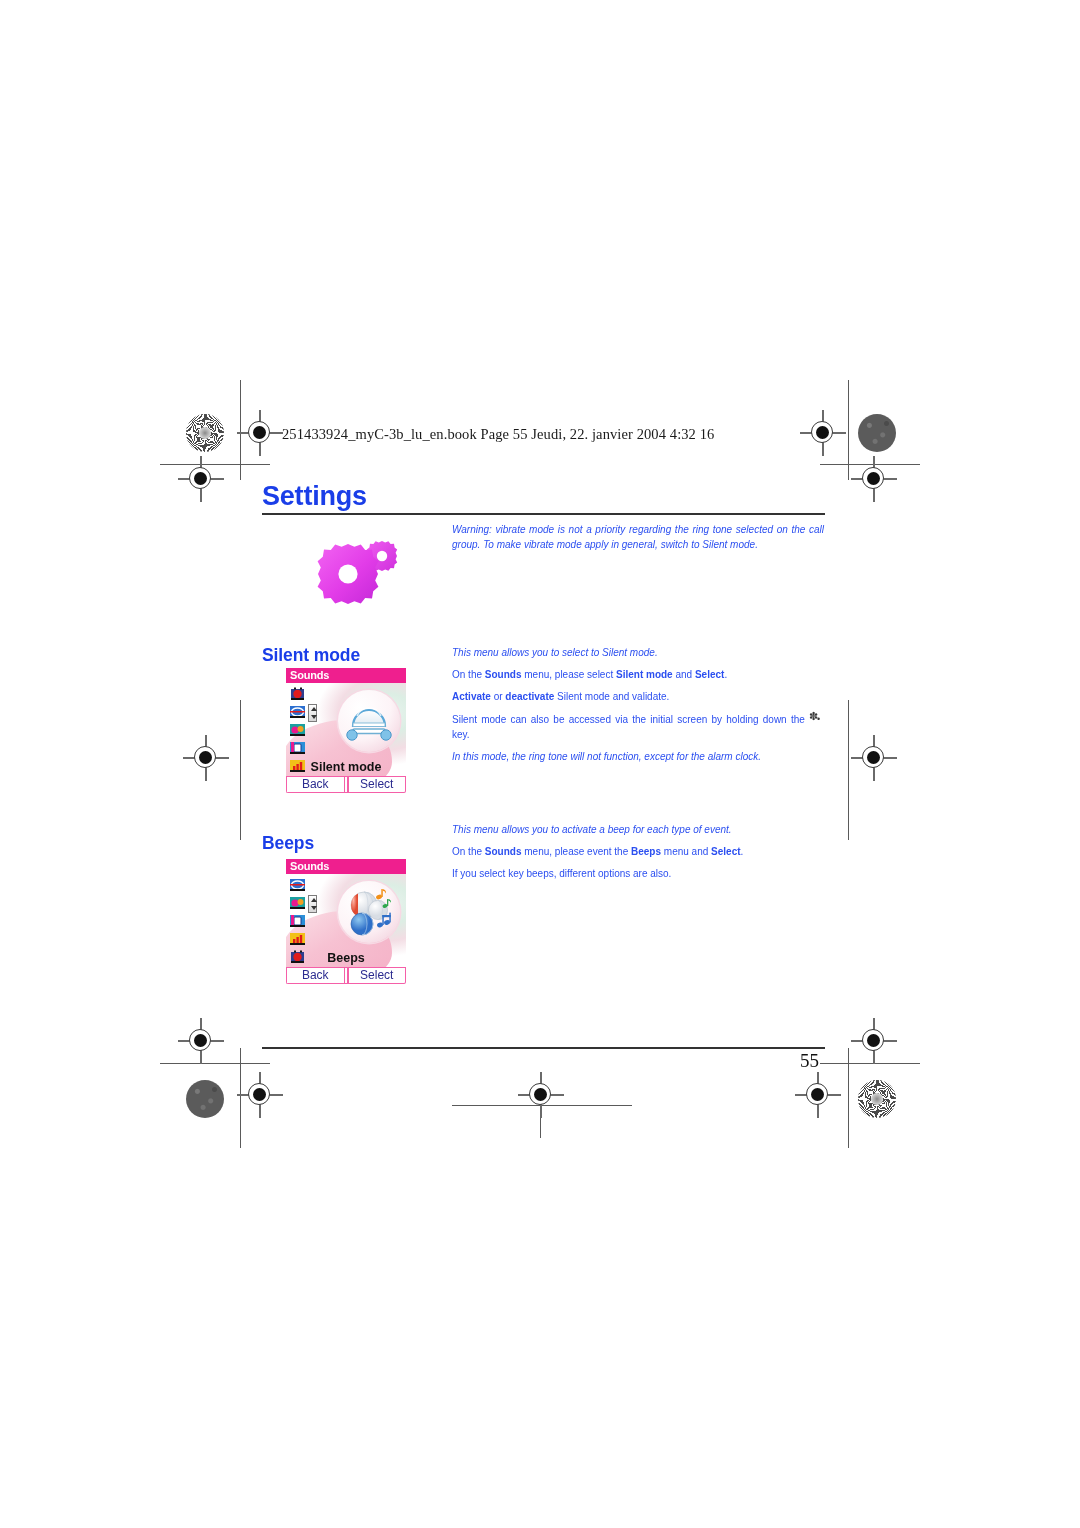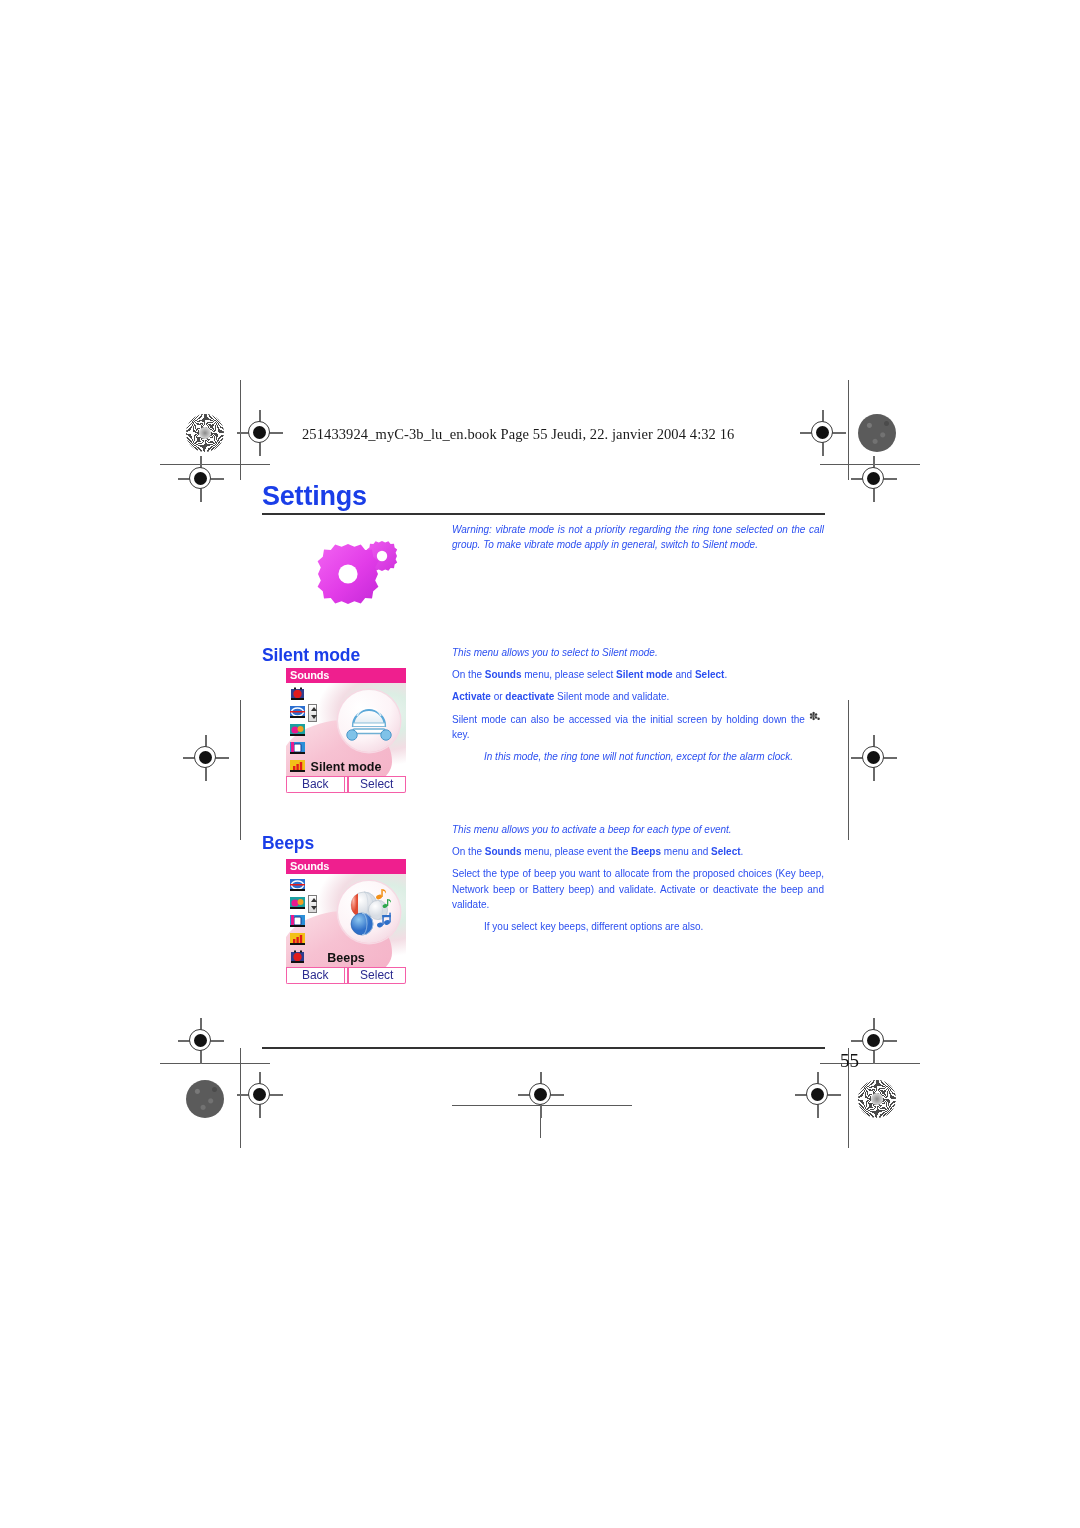--- a/index.html
+++ b/index.html
@@ -143,21 +143,21 @@
     width: 372px;
     color: #2b4ff0;
     font-family: "Liberation Sans", sans-serif;
     font-size: 10px;
     line-height: 15.2px;
   }
   .bodycol p {
     margin: 0 0 7px 0;
     text-align: justify;
   }
-  .bodycol p.last { margin-bottom: 0; margin-left: 32px; }
+  .bodycol p.last { margin-bottom: 0; }
   .bodycol .bd { font-weight: bold; }
   .bodycol p.italicblock {
     font-style: italic;
     text-align: justify;
   }
   .bodycol p.noindent { text-align: left; }
 
   .starkey {
     display: inline-block;
     position: relative;
@@ -437,21 +437,21 @@
       <div class="vline"></div>
       <div class="ring"></div>
       <div class="dot"></div>
   </div>
 
   <div class="screendot burst" style="left:186px; top:414px;"></div>
   <div class="screendot dark" style="left:858px; top:414px;"></div>
   <div class="screendot dark" style="left:186px; top:1080px;"></div>
   <div class="screendot burst" style="left:858px; top:1080px;"></div>
 
-  <div class="file-header" style="left:282px; top:426px;margin-left:20px;">251433924_myC-3b_lu_en.book  Page 55  Jeudi, 22. janvier 2004  4:32 16</div>
+  <div class="file-header" style="left:282px; top:426px;">251433924_myC-3b_lu_en.book  Page 55  Jeudi, 22. janvier 2004  4:32 16</div>
 
   <div class="chapter-title" style="left:262px; top:481px;">Settings</div>
   <div class="title-rule" style="left:262px; top:513px; width:563px;"></div>
 
   <div class="bodycol" style="top:522px;">
     <p class="italicblock"><span>Warning: vibrate mode is not a priority regarding the ring tone selected</span> <span>on the call group. To make vibrate mode apply in general, switch to</span> <span>Silent mode.</span></p>
   </div>
 
   <div class="gear-wrap">
     <svg viewBox="0 0 108 76" width="108" height="76" aria-hidden="true">
@@ -694,24 +694,21 @@
     </div>
   </div>
 
   <div class="bodycol" style="top:822px;">
     <p class="italicblock">
       <span>This menu allows you to activate a beep for each type of event.</span>
     </p>
     <p>
       <span>On the </span><span class="bd">Sounds</span><span> menu, please event the </span><span class="bd">Beeps</span><span> menu and </span><span class="bd">Select</span><span>.</span>
     </p>
-    <p>
-      <span>Select the type of beep you want to allocate from the proposed choices (Key beep, Network beep or Battery beep) and validate. Activate or deactivate the beep and validate.</span>
-    </p>
     <p class="noindent last">
       <span>If you select key beeps, different options are also.</span>
     </p>
   </div>
 
   <div class="footer-rule" style="left:262px; top:1047px; width:563px;"></div>
-  <div class="page-number" style="left:800px; top:1050px;margin-left:40px;">55</div>
+  <div class="page-number" style="left:800px; top:1050px;">55</div>
 
 </div>
 
 </body></html>

